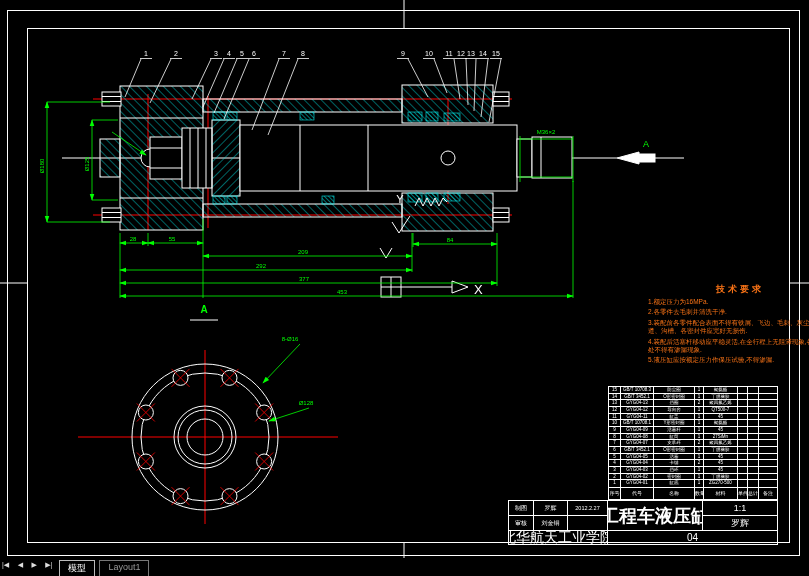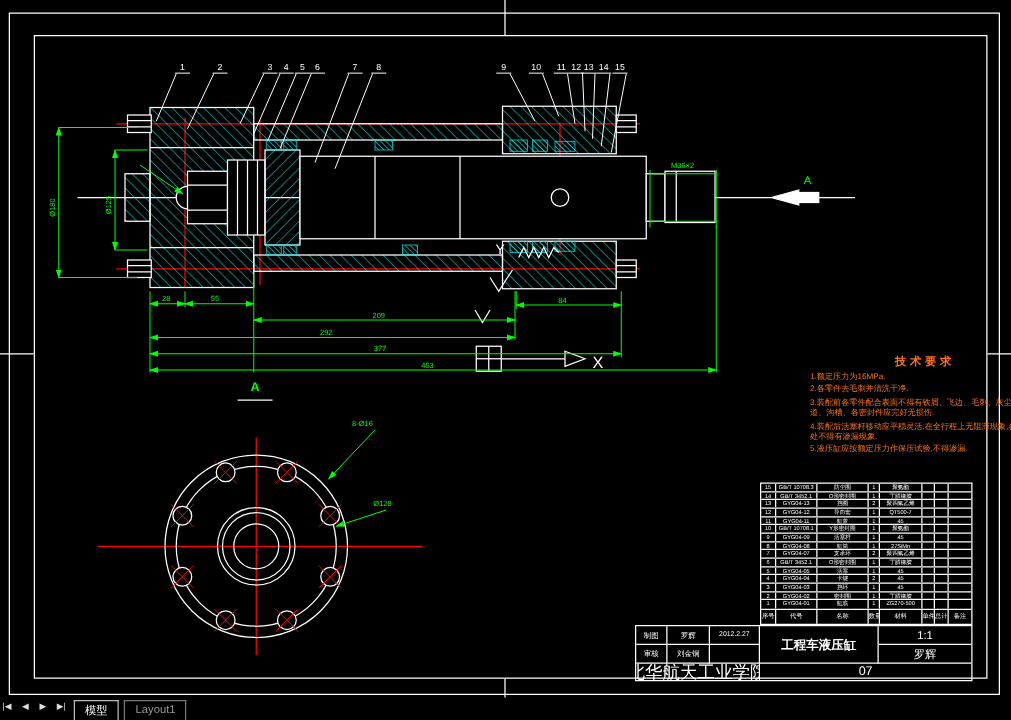--- a/index.html
+++ b/index.html
@@ -526,25 +526,25 @@
       </div>
 </div>
 
 <div id="titleblock" class="abs">
   <div class="tb br bb" style="left:0;top:0;width:25px;height:15px;font-size:6px;">制图</div>
   <div class="tb br bb" style="left:25px;top:0;width:34px;height:15px;font-size:6px;">罗辉</div>
   <div class="tb br bb" style="left:59px;top:0;width:40px;height:15px;font-size:5.5px;">2012.2.27</div>
   <div class="tb br bb" style="left:0;top:15px;width:25px;height:15px;font-size:6px;">审核</div>
   <div class="tb br bb" style="left:25px;top:15px;width:34px;height:15px;font-size:6px;">刘金铜</div>
   <div class="tb br bb" style="left:59px;top:15px;width:40px;height:15px;"></div>
-  <div class="tb br bb" style="left:99px;top:0;width:95px;height:30px;font-size:10px;font-weight:bold;">工程车液压缸</div>
+  <div class="tb br bb" style="left:99px;top:0;width:95px;height:30px;font-size:18px;font-weight:bold;">工程车液压缸</div>
   <div class="tb bb" style="left:194px;top:0;width:74px;height:15px;font-size:9px;">1:1</div>
   <div class="tb bb" style="left:194px;top:15px;width:74px;height:15px;font-size:9px;">罗辉</div>
   <div class="tb br" style="left:0;top:30px;width:99px;height:13px;font-size:14px;">北华航天工业学院</div>
-  <div class="tb" style="left:99px;top:30px;width:169px;height:13px;font-size:10px;">07</div>
+  <div class="tb" style="left:99px;top:30px;width:169px;height:13px;font-size:10px;">04</div>
 </div>
 
 <div id="tabbar" class="abs">
   <span class="navbtn">|◀</span>
   <span class="navbtn">◀</span>
   <span class="navbtn">▶</span>
   <span class="navbtn">▶|</span>
   <span class="tab active">模型</span>
   <span class="tab inactive">Layout1</span>
 </div>

